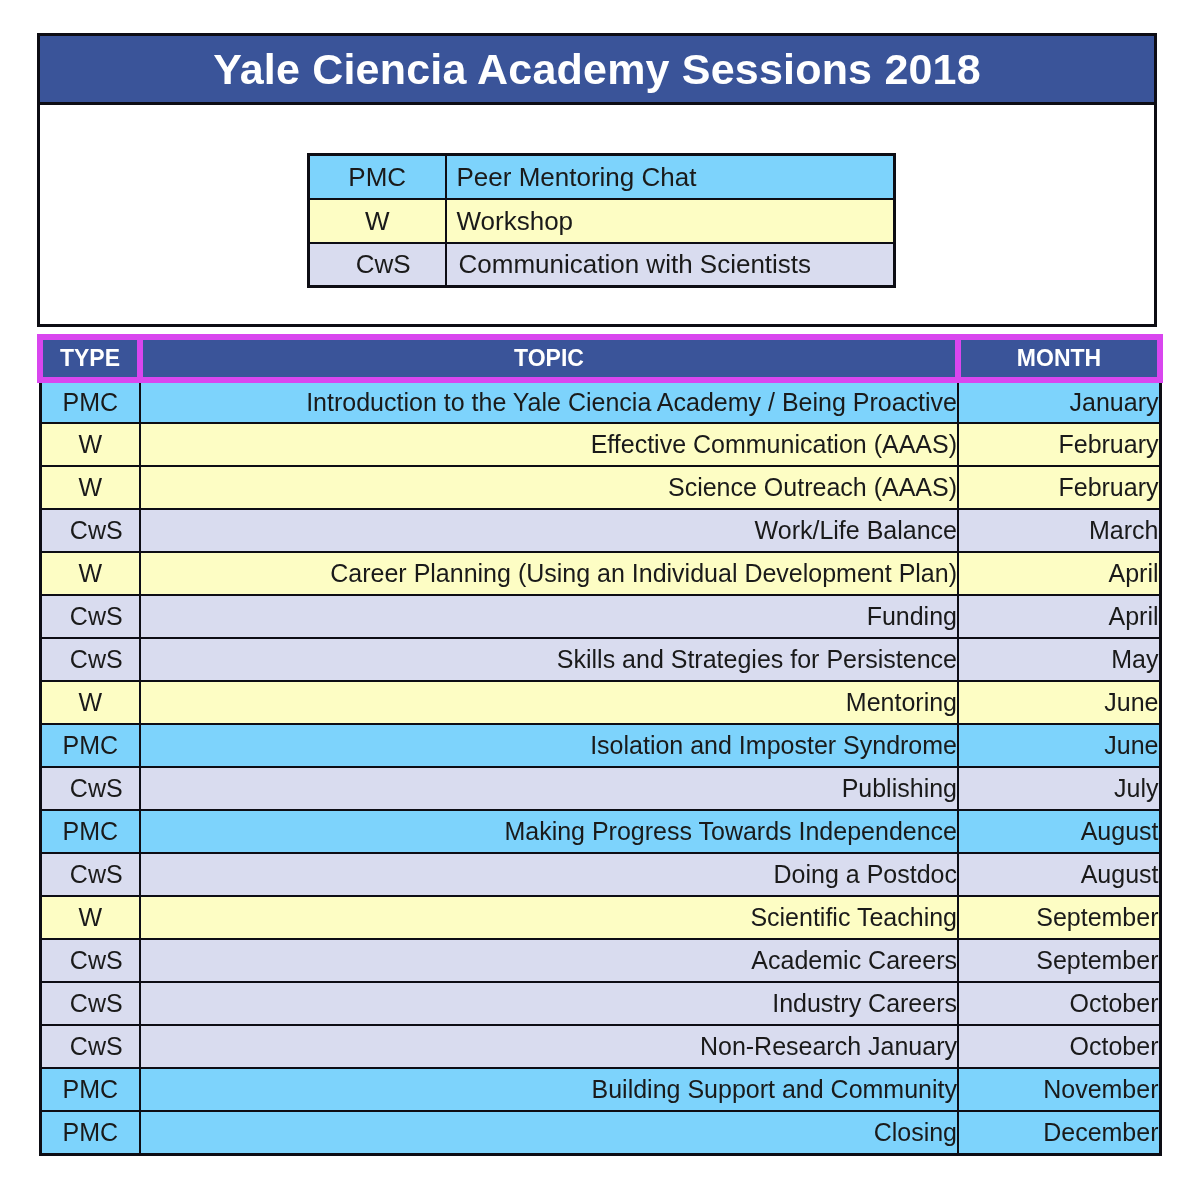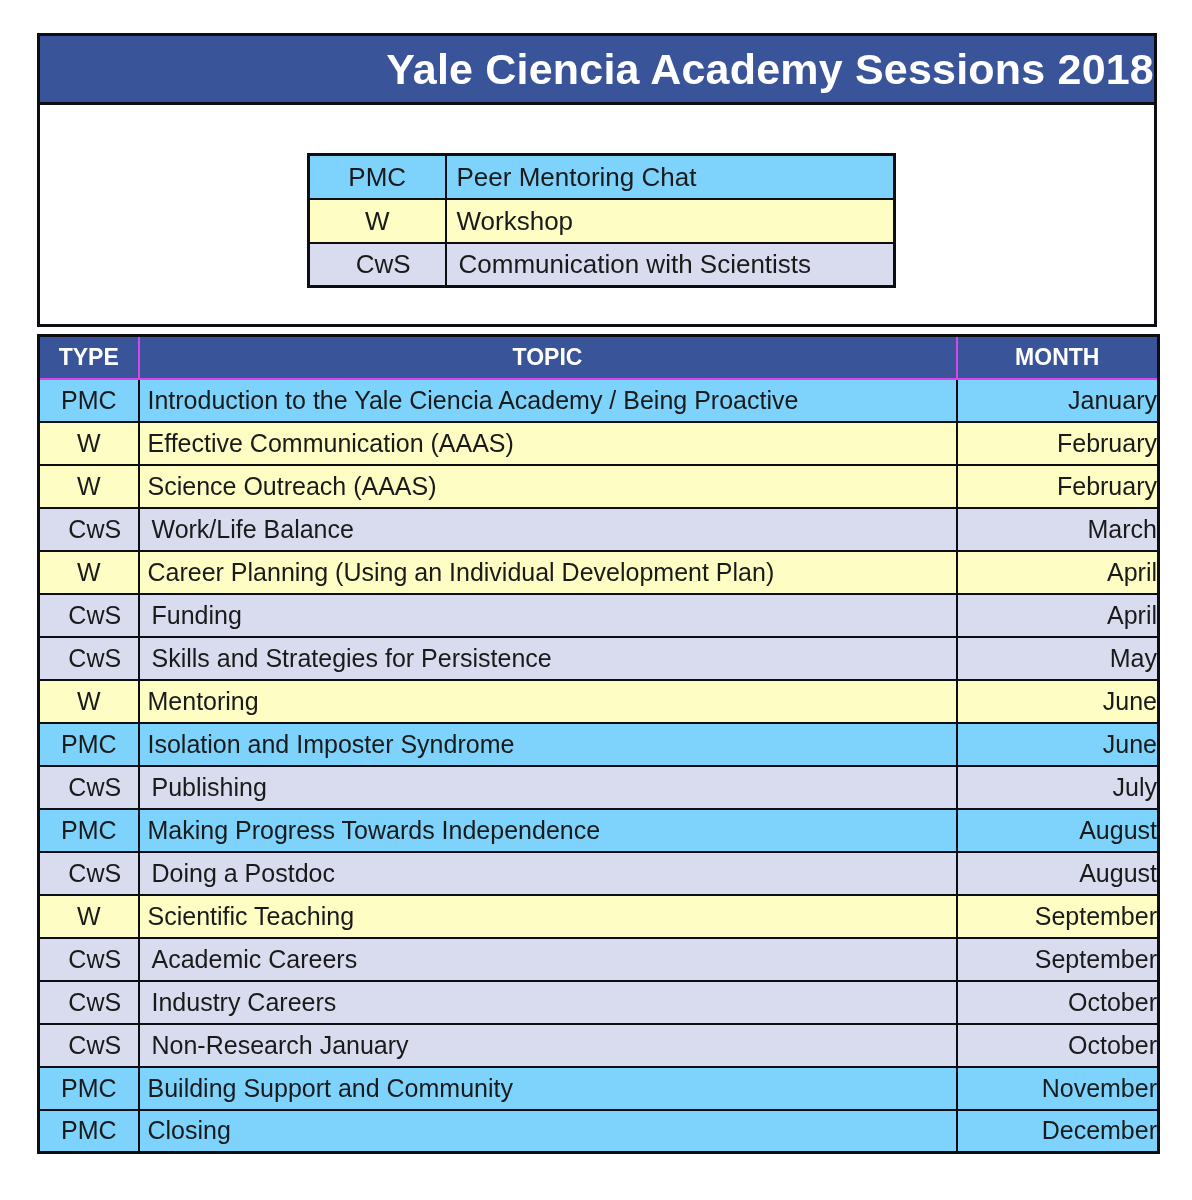--- a/index.html
+++ b/index.html
@@ -17,21 +17,21 @@
 
   
   .title-bar {
     position: absolute;
     left: 37px; top: 33px;
     width: 1120px; height: 72px;
     background: #3a5499;
     border: 3px solid #0d0d14;
     display: flex;
     align-items: center;
-    justify-content: flex-end;
+    justify-content: center;
   }
   .title-text {
     color: #ffffff;
     font-size: 43px;
     font-weight: bold;
     letter-spacing: 0.2px;
     line-height: 1;
   }
 
   
@@ -81,33 +81,33 @@
   .schedule col.c-type  { width: 100px; }
   .schedule col.c-topic { width: 818px; }
   .schedule col.c-month { width: 202px; }
 
   .schedule th {
     background: #3a5499;
     color: #ffffff;
     font-size: 23px;
     font-weight: bold;
     height: 43px;
-    border: 2px solid #d946ef;
+    border: 6px solid #d946ef;
     line-height: 1;
   }
   .schedule td {
     border: 2px solid #0d0d14;
     height: 43px;
     font-size: 25px;
     color: #1a1a1a;
     line-height: 1;
     vertical-align: middle;
   }
   .cell-type  { text-align: center; }
-  .cell-topic { text-align: left; padding-left: 8px; }
+  .cell-topic { text-align: right; padding-left: 8px; }
   .cell-month { text-align: right; }
 
   
   .t-PMC { background: #7dd3fc; }
   .t-W   { background: #fdfdc4; }
   .t-CwS { background: #d9dcef; padding-left: 12px; }
 </style>
 </head>
 <body>
 

